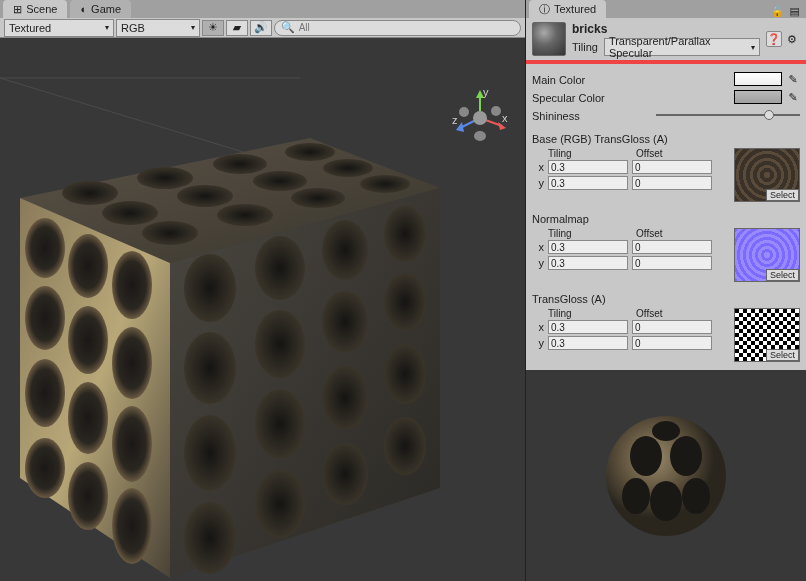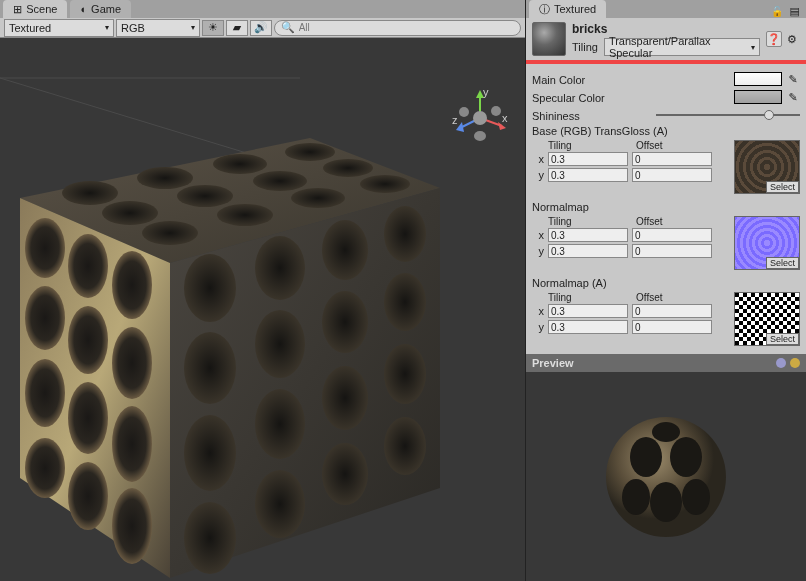--- a/index.html
+++ b/index.html
@@ -31,21 +31,21 @@
 .props{padding:4px 6px;background:#c8c8c8;overflow:auto}
 .prop-row{display:flex;align-items:flex-end;height:18px;gap:4px}
 .prop-label{width:120px}
 .color-swatch{width:48px;height:14px;border:1px solid #000;cursor:pointer}
 .swatch-white{background:linear-gradient(#fff,#eee)}
 .swatch-grey{background:linear-gradient(#b8b8b8,#a0a0a0)}
 .eyedropper{width:14px;height:14px;cursor:pointer;display:flex;align-items:center;justify-content:center}
 .slider{flex:1;height:14px;display:flex;align-items:center;position:relative;cursor:pointer}
 .slider-track{height:2px;background:#666;width:100%}
 .slider-thumb{position:absolute;width:10px;height:10px;background:#dcdcdc;border:1px solid #666;border-radius:50%;top:2px}
-.section-label{height:18px;display:flex;align-items:center;margin-top:0}
+.section-label{height:18px;display:flex;align-items:center;margin-top:8px}
 .tex-block{display:flex;gap:6px;margin-bottom:4px}
 .tex-inputs{flex:1}
 .tex-hdr{display:flex;padding-left:16px}
 .tex-hdr span{width:88px;font-size:10px}
 .tex-row{display:flex;align-items:center;gap:4px;height:16px}
 .axis-label{width:12px;text-align:right}
 .num-input{width:80px;height:14px;background:#eee;border:1px solid #888;padding:0 2px;font-size:10px}
 .tex-thumb{width:66px;height:54px;border:1px solid #666;position:relative}
 .select-btn{position:absolute;bottom:0;right:0;background:#dcdcdc;border:1px solid #666;font-size:9px;padding:0 3px;cursor:pointer}
 .preview-bar{height:18px;background:#6a6a6a;display:flex;align-items:center;padding:0 6px;color:#ddd;font-weight:bold}
@@ -286,21 +286,21 @@
             <span class="axis-label">y</span>
             <input class="num-input" value="0.3" style="">
             <input class="num-input" value="0" style="">
           </div>
       </div>
       <div class="tex-thumb" style="background:repeating-radial-gradient(circle,#9a8aff 0 3px,#7a6aff 3px 6px)">
           <div class="select-btn">Select</div>
         </div>
     </div>
 
-    <div class="section-label">Normalmap (A)</div>
+    <div class="section-label">TransGloss (A)</div>
     <div class="tex-block">
       <div class="tex-inputs">
         <div class="tex-hdr">
             <span>Tiling</span>
             <span>Offset</span>
           </div>
         <div class="tex-row">
             <span class="axis-label">x</span>
             <input class="num-input" value="0.3" style="">
             <input class="num-input" value="0" style="">
@@ -310,27 +310,20 @@
             <input class="num-input" value="0.3" style="">
             <input class="num-input" value="0" style="">
           </div>
       </div>
       <div class="tex-thumb" style="background:repeating-conic-gradient(#fff 0 25%,#000 0 50%);background-size:8px 8px">
           <div class="select-btn">Select</div>
         </div>
     </div>
   </div>
 
-  <div class="preview-bar">
-    <span style="color:#ddd">Preview</span>
-    <div class="sp">
-      <div class="preview-circle" style="background:#9999cc"></div>
-      <div class="preview-circle" style="background:#ccaa44"></div>
-    </div>
-  </div>
   <div class="preview-area">
     <svg width="150" height="150" viewBox="0 0 150 150">
       <defs>
           <radialGradient id="sph" cx="0.4" cy="0.35">
             <stop offset="0" stop-color="#9a8a6a"></stop>
             <stop offset="0.6" stop-color="#5a4e3a"></stop>
             <stop offset="1" stop-color="#2a261e"></stop>
           </radialGradient>
         </defs>
       <circle cx="75" cy="75" r="60" fill="url(#sph)"></circle>

